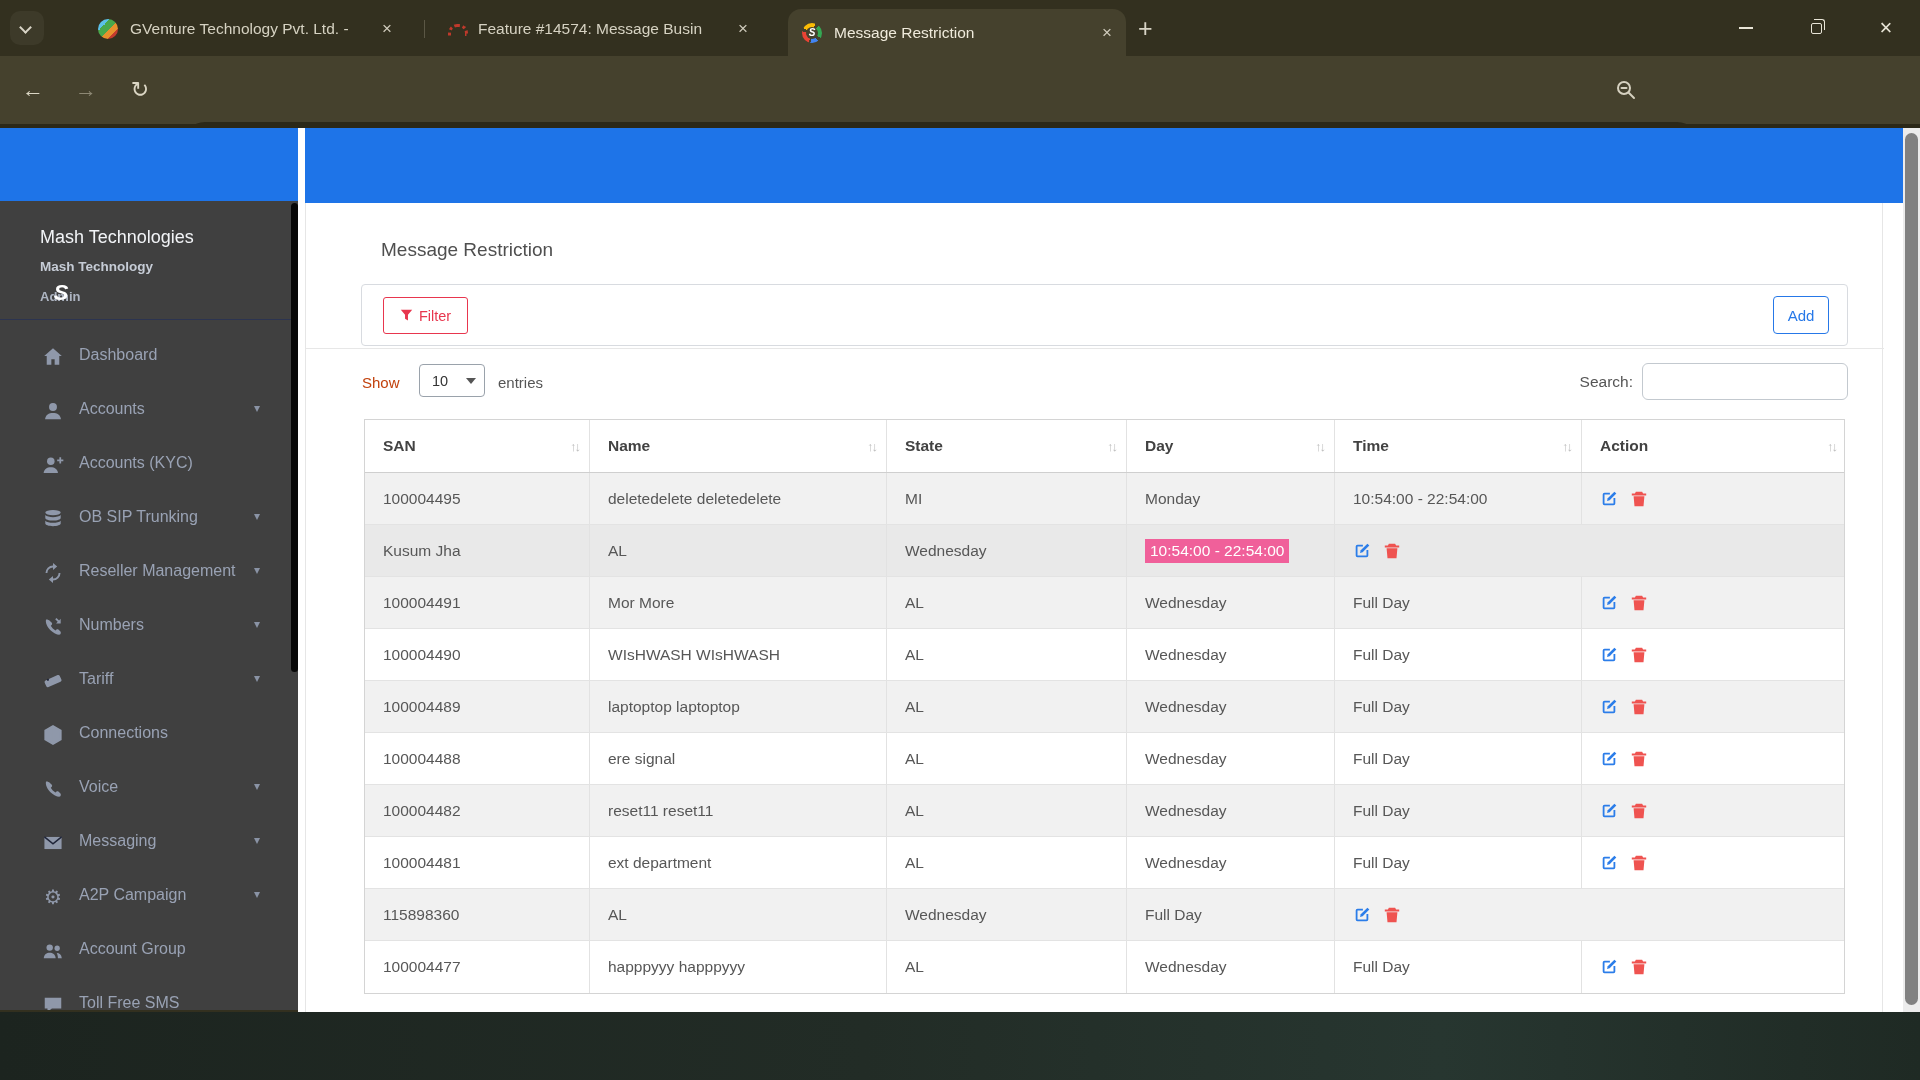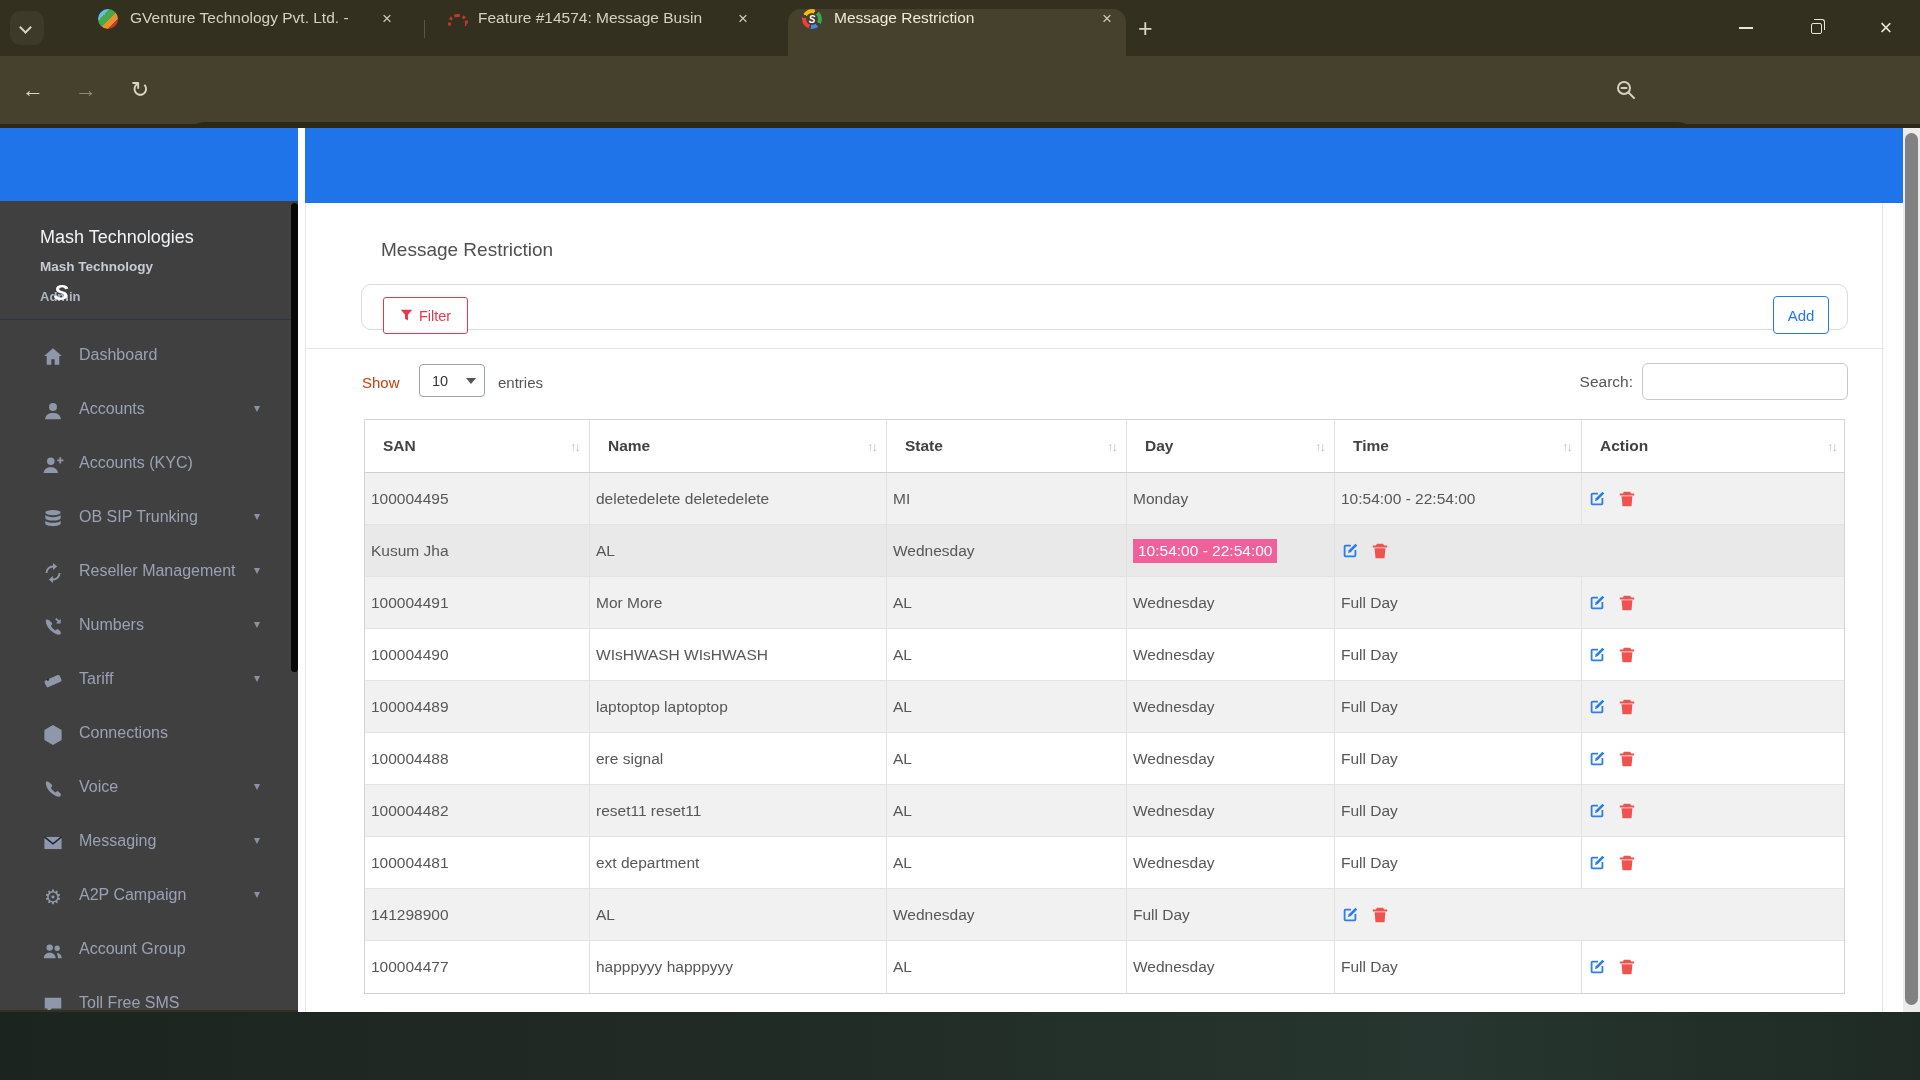--- a/index.html
+++ b/index.html
@@ -4,21 +4,21 @@
 <style>
 *{box-sizing:border-box;margin:0;padding:0}
 html,body{width:1920px;height:1080px;overflow:hidden}
 body{font-family:"Liberation Sans",sans-serif;background:#33301f}
 #screen{position:relative;width:1920px;height:1080px}
 
 
 #tabstrip{position:absolute;left:0;top:0;width:1920px;height:56px;background:#33301f}
 .tabsearch{position:absolute;left:10px;top:11px;width:34px;height:34px;border-radius:10px;background:#3d3a29}
 .tabsearch .chev{position:absolute;left:11px;top:12px;width:9px;height:9px;border-left:2px solid #d8d4c6;border-bottom:2px solid #d8d4c6;transform:rotate(-45deg)}
-.tab{position:absolute;top:9px;height:40px;display:flex;color:#d6d2c2;font-size:15.5px}
+.tab{position:absolute;top:9px;height:40px;display:flex;align-items:center;color:#d6d2c2;font-size:15.5px}
 .tab .fav{width:20px;height:20px;margin:0 12px 0 14px;flex:0 0 auto}
 .tab .ttl{white-space:nowrap;overflow:hidden;max-width:230px}
 .tab .x{margin-left:auto;margin-right:14px;font-size:17px;color:#cfcabb}
 .tab.active{background:#45412d;border-radius:13px 13px 0 0;height:47px;color:#efeadb}
 .tabdiv{position:absolute;top:20px;width:1px;height:18px;background:#5b5745}
 .newtab{position:absolute;left:1138px;top:14px;font-size:25px;color:#d8d4c6;font-weight:300}
 .winctl{position:absolute;top:0;height:56px;display:flex;align-items:center;justify-content:center;width:60px;color:#e9e5d7}
 .minbar{width:14px;height:2px;background:#e9e5d7}
 .restore{width:11px;height:11px;border:1.6px solid #e9e5d7;border-radius:2px;position:relative}
 .restore:before{content:"";position:absolute;left:2px;top:-5px;width:10px;height:10px;border-top:1.6px solid #e9e5d7;border-right:1.6px solid #e9e5d7;border-radius:0 3px 0 0}
@@ -69,42 +69,42 @@
 .nicon.glyph{color:#8f98aa;font-size:20px;line-height:22px;text-align:center}
 .nlabel{position:absolute;left:79px;top:16px;font-size:16px;color:#99a2b4}
 .ncaret{position:absolute;left:254px;top:17px;font-size:12px;color:#8a93a5}
 #sbscroll{position:absolute;left:291px;top:203px;width:7px;height:469px;background:#070707;border-radius:4px}
 
 
 #contentbg{position:absolute;left:298px;top:203px;width:1605px;height:809px;background:#fff}
 #gapstrip{position:absolute;left:298px;top:128px;width:7px;height:884px;background:#fff}
 #card{position:absolute;left:305px;top:203px;width:1578px;height:809px;background:#fff;border-left:1px solid #e6e6e6;border-right:1px solid #e6e6e6}
 .pg-title{position:absolute;left:75px;top:36px;font-size:19px;color:#4f4f4f}
-.filterbox{position:absolute;left:55px;top:81px;width:1487px;height:46px;border:1px solid #d8dbe0;border-radius:10px}
+.filterbox{position:absolute;left:55px;top:81px;width:1487px;height:62px;border:1px solid #d8dbe0;border-radius:4px}
 .btn-filter{position:absolute;left:21px;top:12px;width:85px;height:37px;border:1px solid #e8364e;border-radius:3px;color:#e8364e;font-size:14.5px;display:flex;align-items:center;justify-content:center;gap:6px;background:#fff;cursor:pointer}
 .btn-filter svg{width:13px;height:13px;fill:#e8364e}
 .btn-add{position:absolute;left:1411px;top:11px;width:56px;height:38px;border:1px solid #2678e8;border-radius:4px;color:#2678e8;font-size:15px;display:flex;align-items:center;justify-content:center;background:#fff;cursor:pointer}
 .carddiv{position:absolute;left:0;top:145px;width:1578px;height:1px;background:#e7e7e7}
 .showrow{position:absolute;left:56px;top:171px;font-size:15px;color:#c2410c}
 .lenbox{position:absolute;left:113px;top:161px;width:66px;height:33px;border:1px solid #9aa2ab;border-radius:4px;font-size:14.5px;color:#333;display:flex;align-items:center;padding-left:12px;background:#fff;cursor:pointer}
 .lenbox .dcaret{position:absolute;right:8px;top:13px;width:0;height:0;border-left:5px solid transparent;border-right:5px solid transparent;border-top:6px solid #555}
 .entries{position:absolute;left:192px;top:171px;font-size:15px;color:#555}
 .searchlbl{position:absolute;left:1227px;top:170px;width:100px;text-align:right;font-size:15.5px;color:#555}
 .searchbox{position:absolute;left:1336px;top:160px;width:206px;height:37px;border:1px solid #c3c9cf;border-radius:6px;background:#fff;font-size:15px;padding:0 10px;color:#333}
 
 
 #tbl{position:absolute;left:58px;top:216px;width:1481px;border:1px solid #d4d4d4}
 .tgrid{display:grid;grid-template-columns:225px 297px 240px 208px 247px 264px}
 .thead{height:53px;border-bottom:1px solid #cfcfcf;background:#fff}
 .th{position:relative;display:flex;align-items:center;padding-left:18px;font-size:15.5px;font-weight:bold;color:#424242;border-right:1px solid #e2e2e2}
 .th:last-child{border-right:none}
 .sort{position:absolute;right:10px;color:#bcbcbc;font-size:13px;font-weight:normal;letter-spacing:-2px}
 .trow{height:52px;border-bottom:1px solid #e3e3e3}
 .trow:last-child{border-bottom:none}
-.td{display:flex;align-items:center;padding-left:6px;font-size:15.5px;color:#575757;border-right:1px solid #e2e2e2;overflow:hidden;white-space:nowrap}
+.td{display:flex;align-items:center;padding-left:18px;font-size:15.5px;color:#575757;border-right:1px solid #e2e2e2;overflow:hidden;white-space:nowrap}
 .td:last-child{border-right:none}
 .odd{background:#f1f1f1}
 .hovered{background:#e9e9e9}
 .hl{background:#f0609a;color:#fff;padding:3px 5px}
 .act{gap:12px}
 .act svg{width:18px;height:18px;cursor:pointer}
 .i-edit{fill:#2b7de9}
 .i-trash{fill:#ef5350}
 
 
@@ -490,21 +490,21 @@
             <svg class="i-edit" viewBox="0 0 20 20">
               <path d="M3 5a2 2 0 012-2h6v2H5v10h10v-6h2v6a2 2 0 01-2 2H5a2 2 0 01-2-2z"></path>
               <path d="M8.6 9.3L16 1.9 18.1 4l-7.4 7.4-2.9.8z"></path>
             </svg>
             <svg class="i-trash" viewBox="0 0 20 20">
               <path d="M6.5 2h7l1 2H18v2H2V4h3.5zM4 7h12l-1 11H5z"></path>
             </svg>
           </div>
       </div>
       <div class="trow tgrid odd">
-        <div class="td">141298900</div>
+        <div class="td">115898360</div>
         <div class="td">AL</div>
         <div class="td">Wednesday</div>
         <div class="td">Full Day</div>
         <div class="td act">
             <svg class="i-edit" viewBox="0 0 20 20">
               <path d="M3 5a2 2 0 012-2h6v2H5v10h10v-6h2v6a2 2 0 01-2 2H5a2 2 0 01-2-2z"></path>
               <path d="M8.6 9.3L16 1.9 18.1 4l-7.4 7.4-2.9.8z"></path>
             </svg>
             <svg class="i-trash" viewBox="0 0 20 20">
               <path d="M6.5 2h7l1 2H18v2H2V4h3.5zM4 7h12l-1 11H5z"></path>

